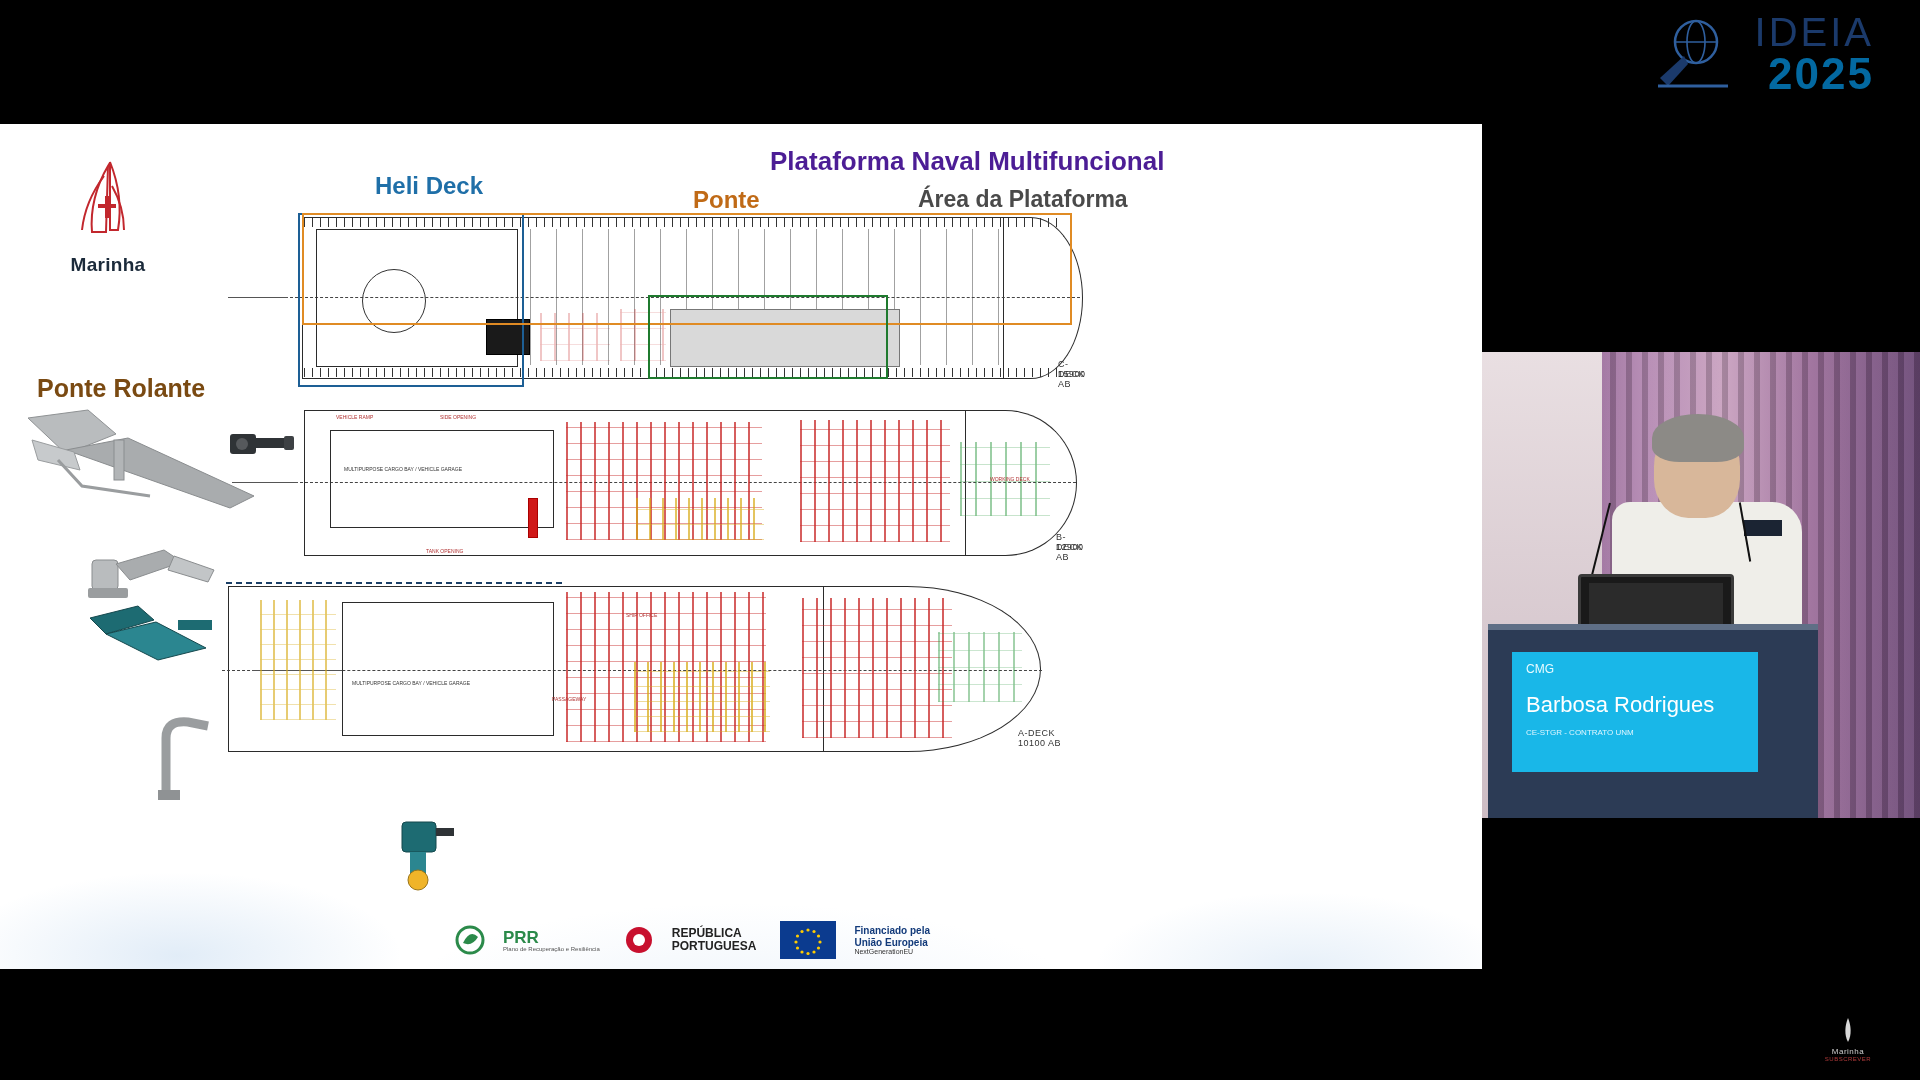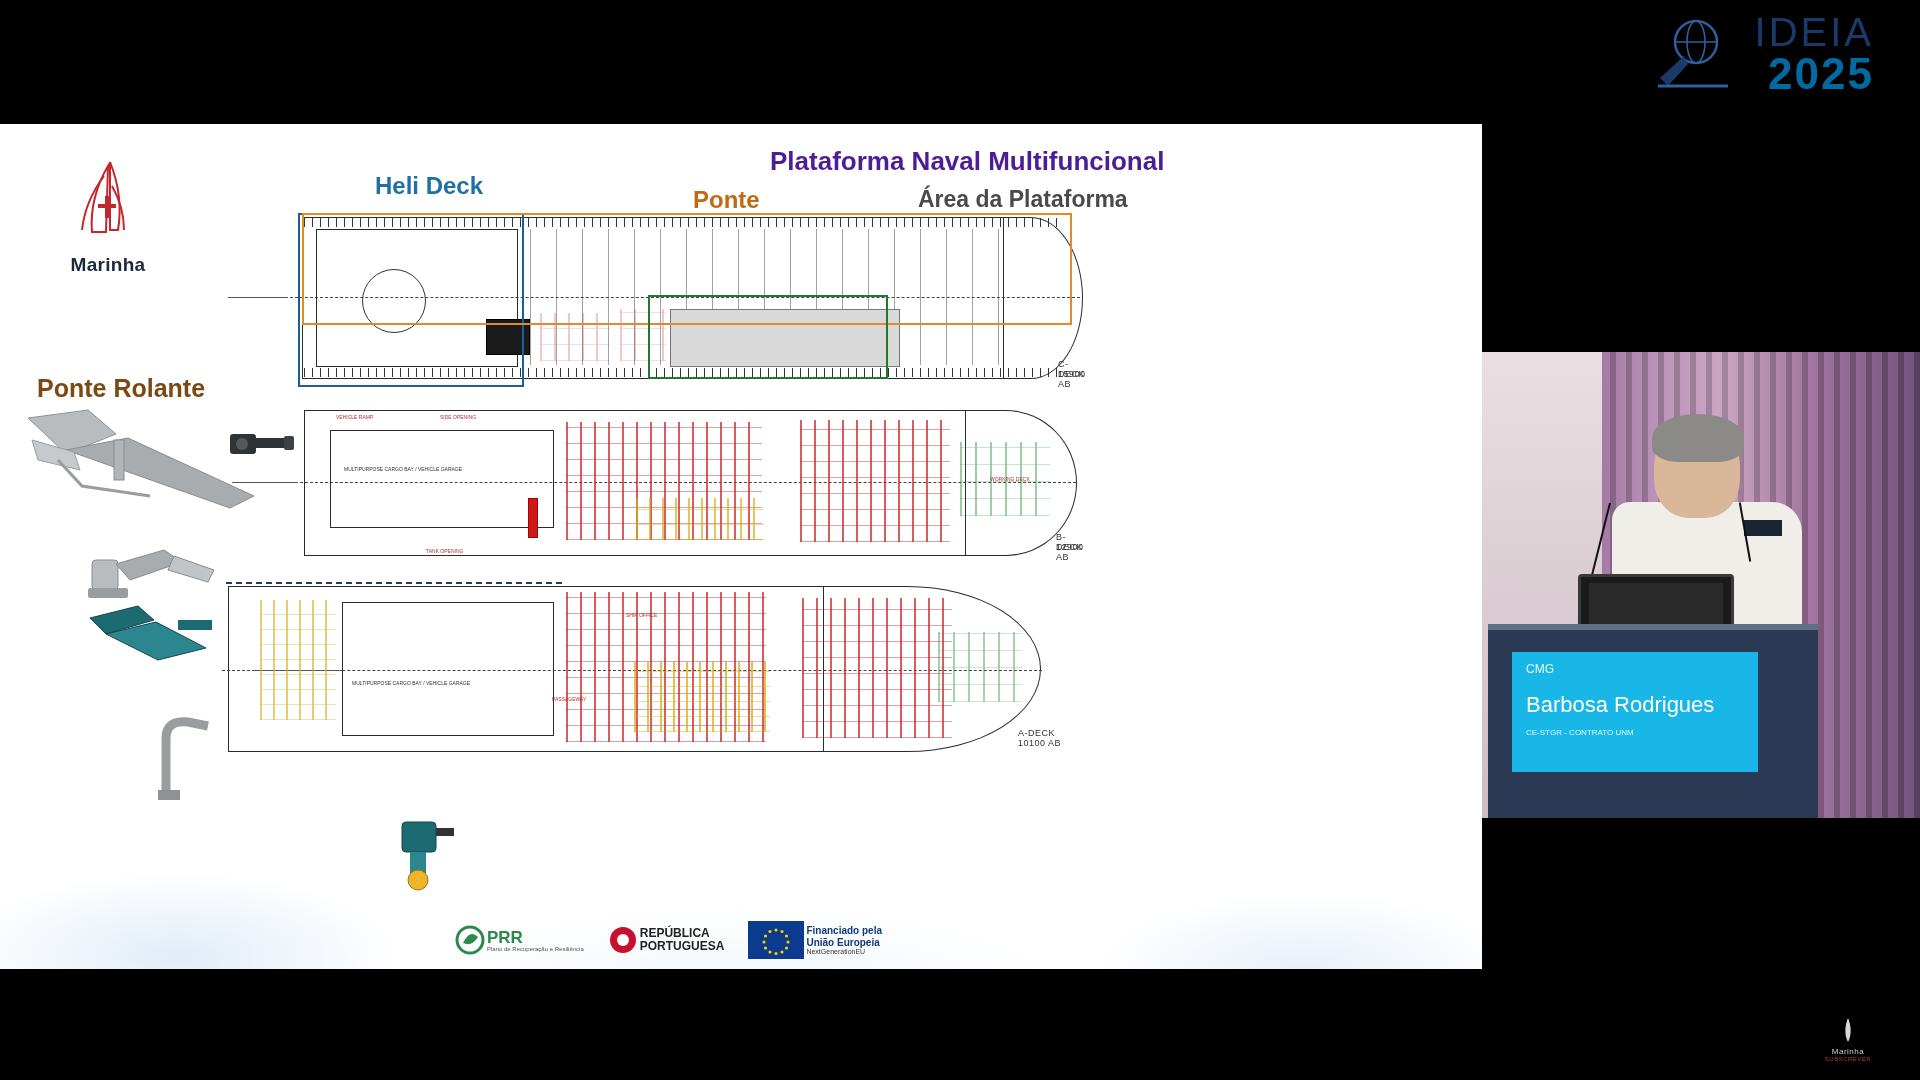--- a/index.html
+++ b/index.html
@@ -65,21 +65,21 @@
   .decklabel{position:absolute;font-size:9px;color:#333;letter-spacing:.5px;}
   .bowcap{position:absolute;border:1.6px solid #2b2b2b;border-left:none;
     border-radius:0 60% 60% 0/0 50% 50% 0;}
   .tick{position:absolute;height:1px;background:#555;}
 
   
   .equip{position:absolute;}
 
   
   #logos{position:absolute;left:455px;bottom:10px;display:flex;align-items:center;gap:24px;}
-  .logo-box{display:flex;align-items:center;gap:2px;}
+  .logo-box{display:flex;align-items:center;gap:18px;}
   .prr-txt{font-size:17px;font-weight:bold;color:#2b8a4a;line-height:1;}
   .prr-sub{font-size:6px;color:#555;}
   .rep-txt{font-size:12px;font-weight:bold;color:#222;line-height:1.05;}
   .eu-flag{width:54px;height:36px;background:#0b3b8f;position:relative;border:1px solid #0b3b8f;}
   .eu-txt{font-size:10px;color:#123a7a;font-weight:bold;line-height:1.15;}
   .eu-sub{font-size:7px;color:#333;font-weight:normal;}
 
   
   #ideia{position:absolute;right:46px;top:12px;width:200px;height:100px;color:#1b3a6b;}
   #ideia .ln1{font-size:40px;font-weight:normal;letter-spacing:3px;line-height:1;text-align:right;}

